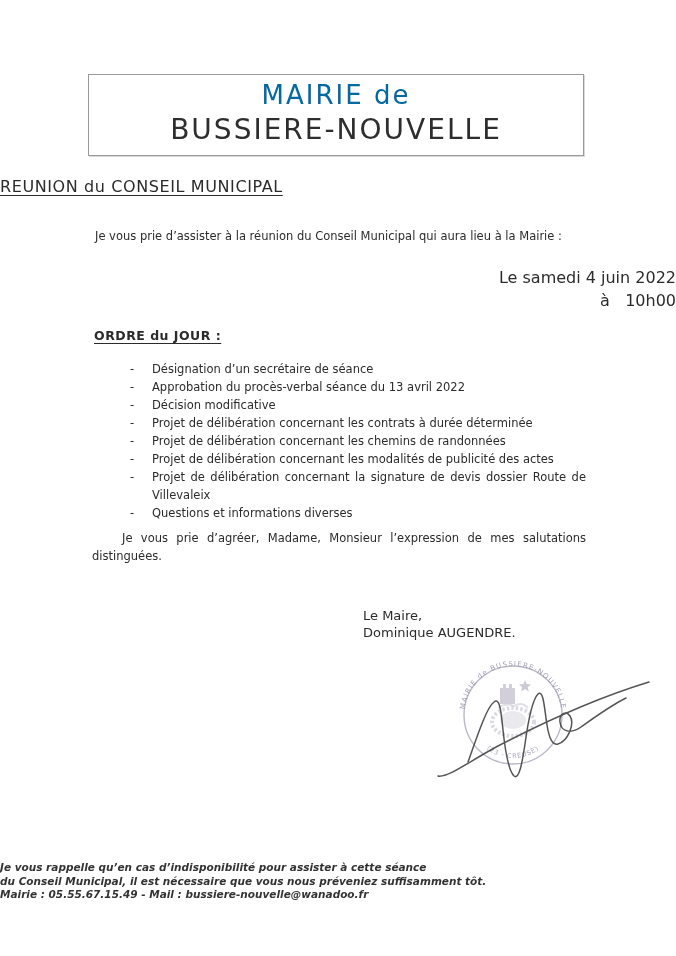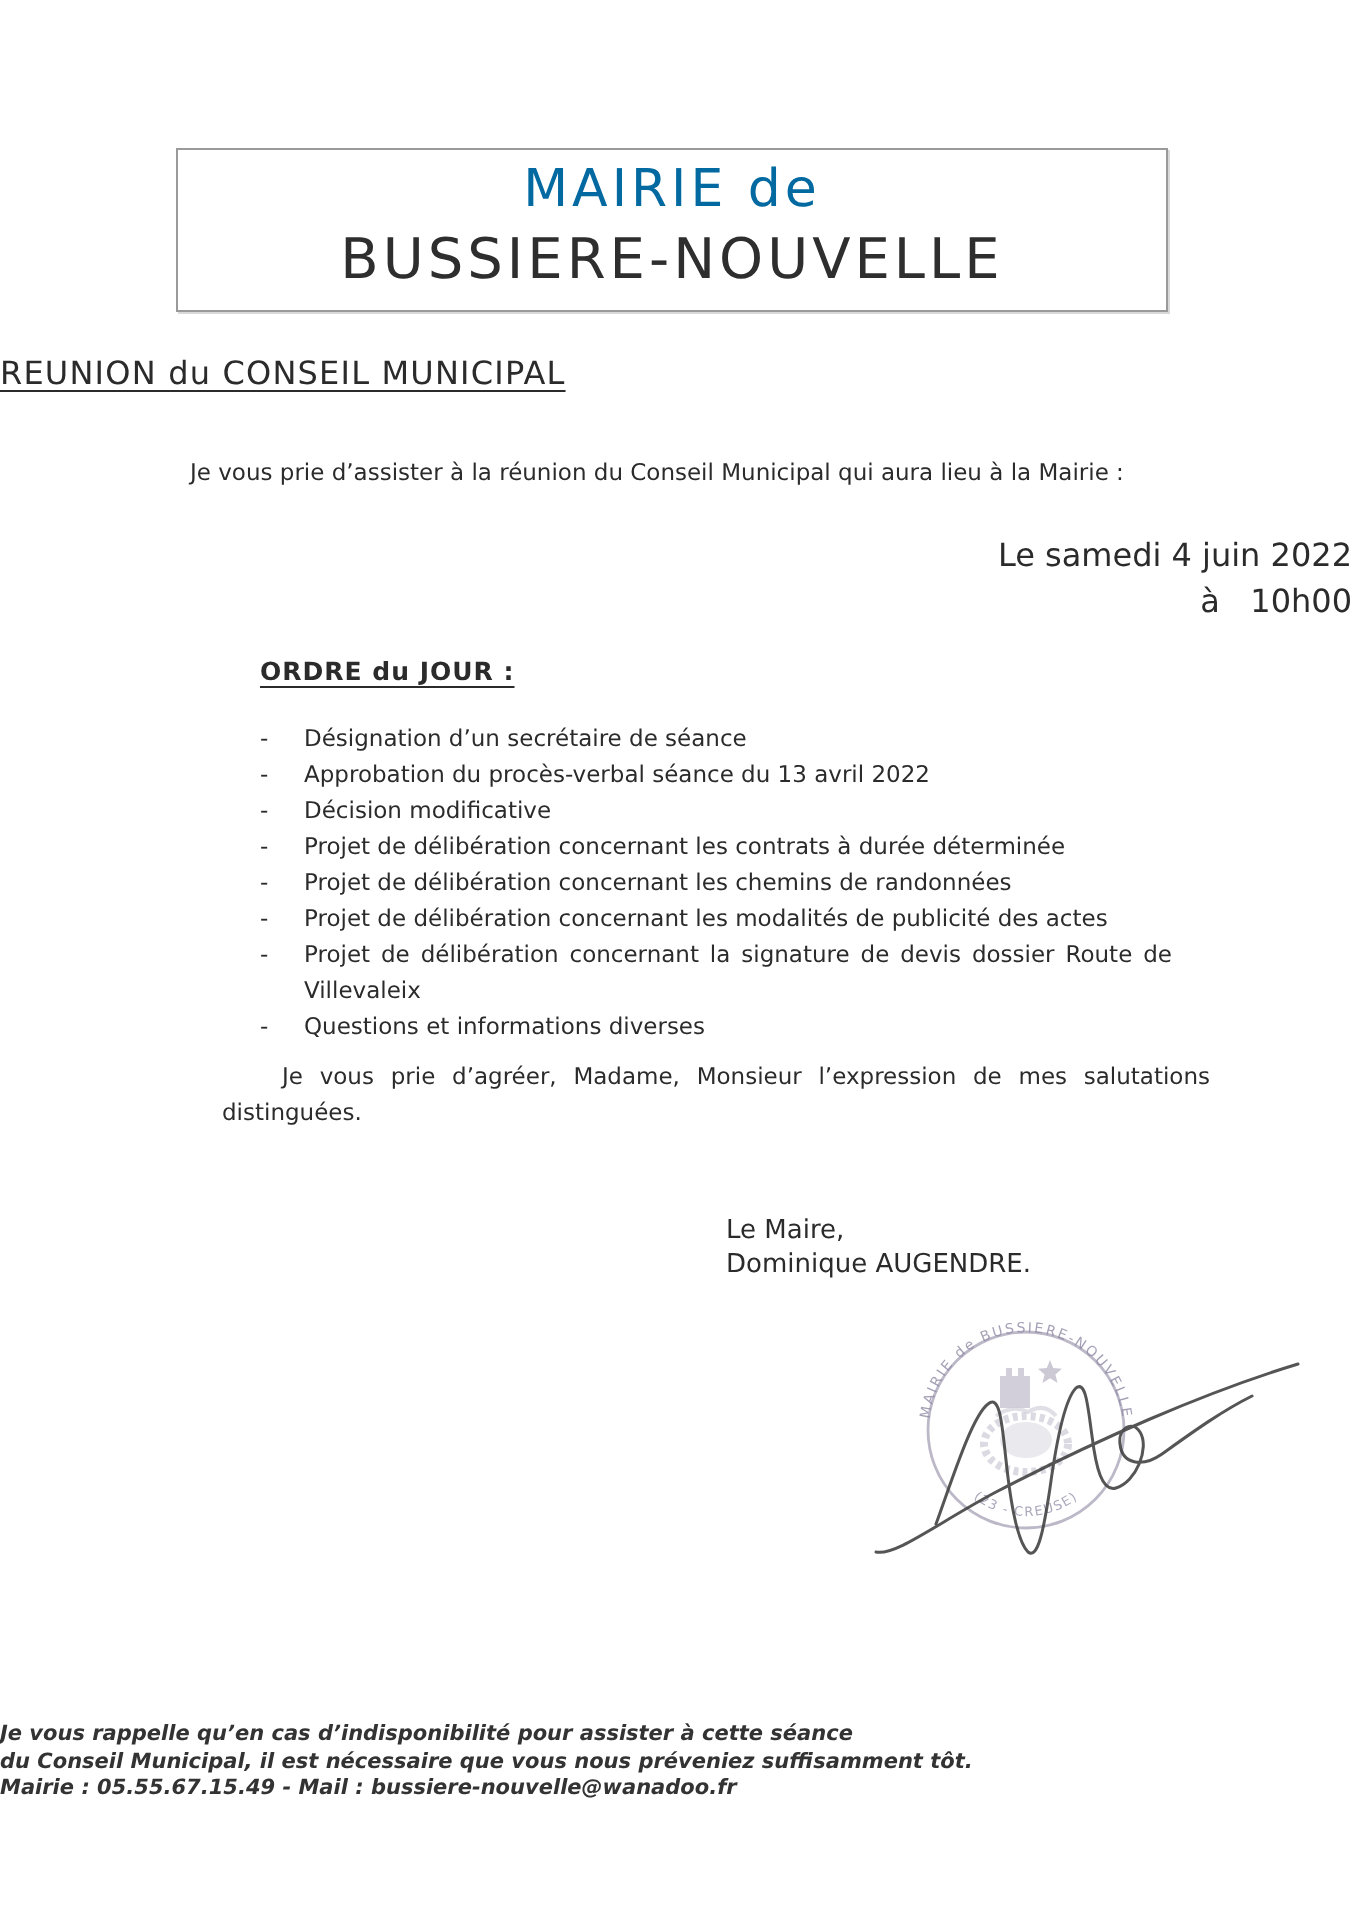--- a/index.html
+++ b/index.html
@@ -65,21 +65,20 @@
   .when .time { white-space: pre; }
 
   .agenda-heading {
     position: absolute;
     left: 94px; top: 328px;
     font-size: 12.5px;
     font-weight: bold;
     letter-spacing: 0.5px;
     text-decoration: underline;
     text-underline-offset: 3px;
-    margin-left: 36px;
   }
 
   .agenda-list {
     position: absolute;
     left: 130px; top: 360px;
     width: 456px;
     font-size: 11.5px;
     line-height: 18px;
   }
   .agenda-item { display: flex; }
@@ -88,21 +87,20 @@
   .agenda-item .item-text.justified { text-align: justify; }
 
   .closing {
     position: absolute;
     left: 92px; top: 529px;
     width: 494px;
     font-size: 11.5px;
     line-height: 18px;
     text-align: justify;
     text-indent: 30px;
-    margin-left: 19px;
   }
 
   .sig-block {
     position: absolute;
     right: 93px; top: 607px;
     width: 220px;
     text-align: left;
     font-size: 13px;
     line-height: 17px;
   }

